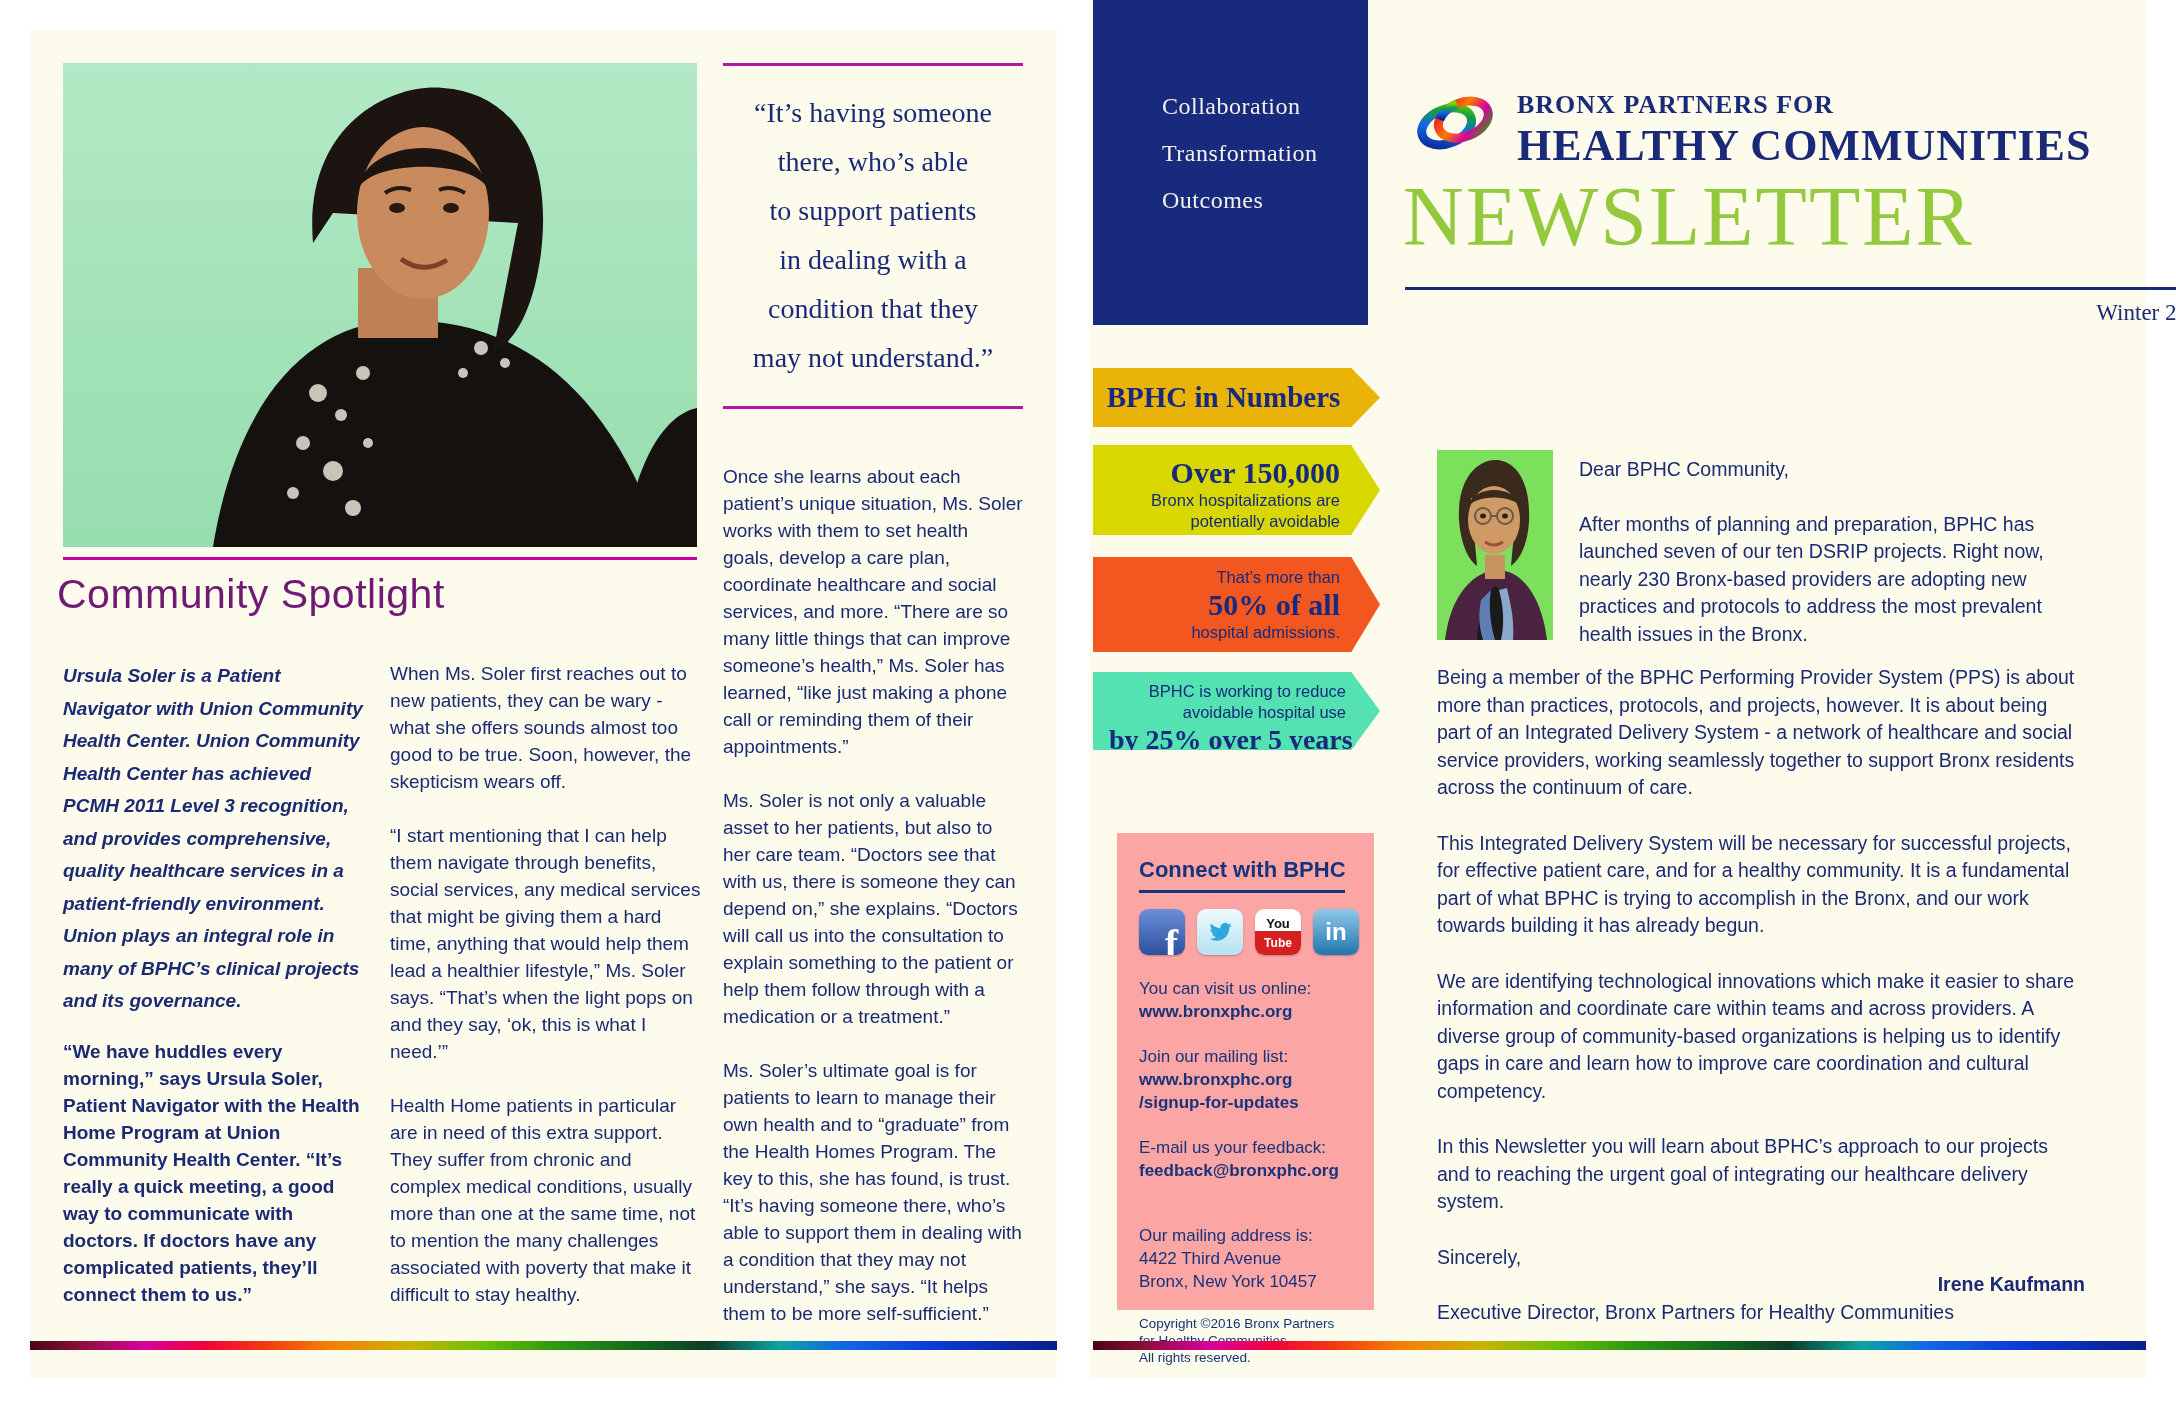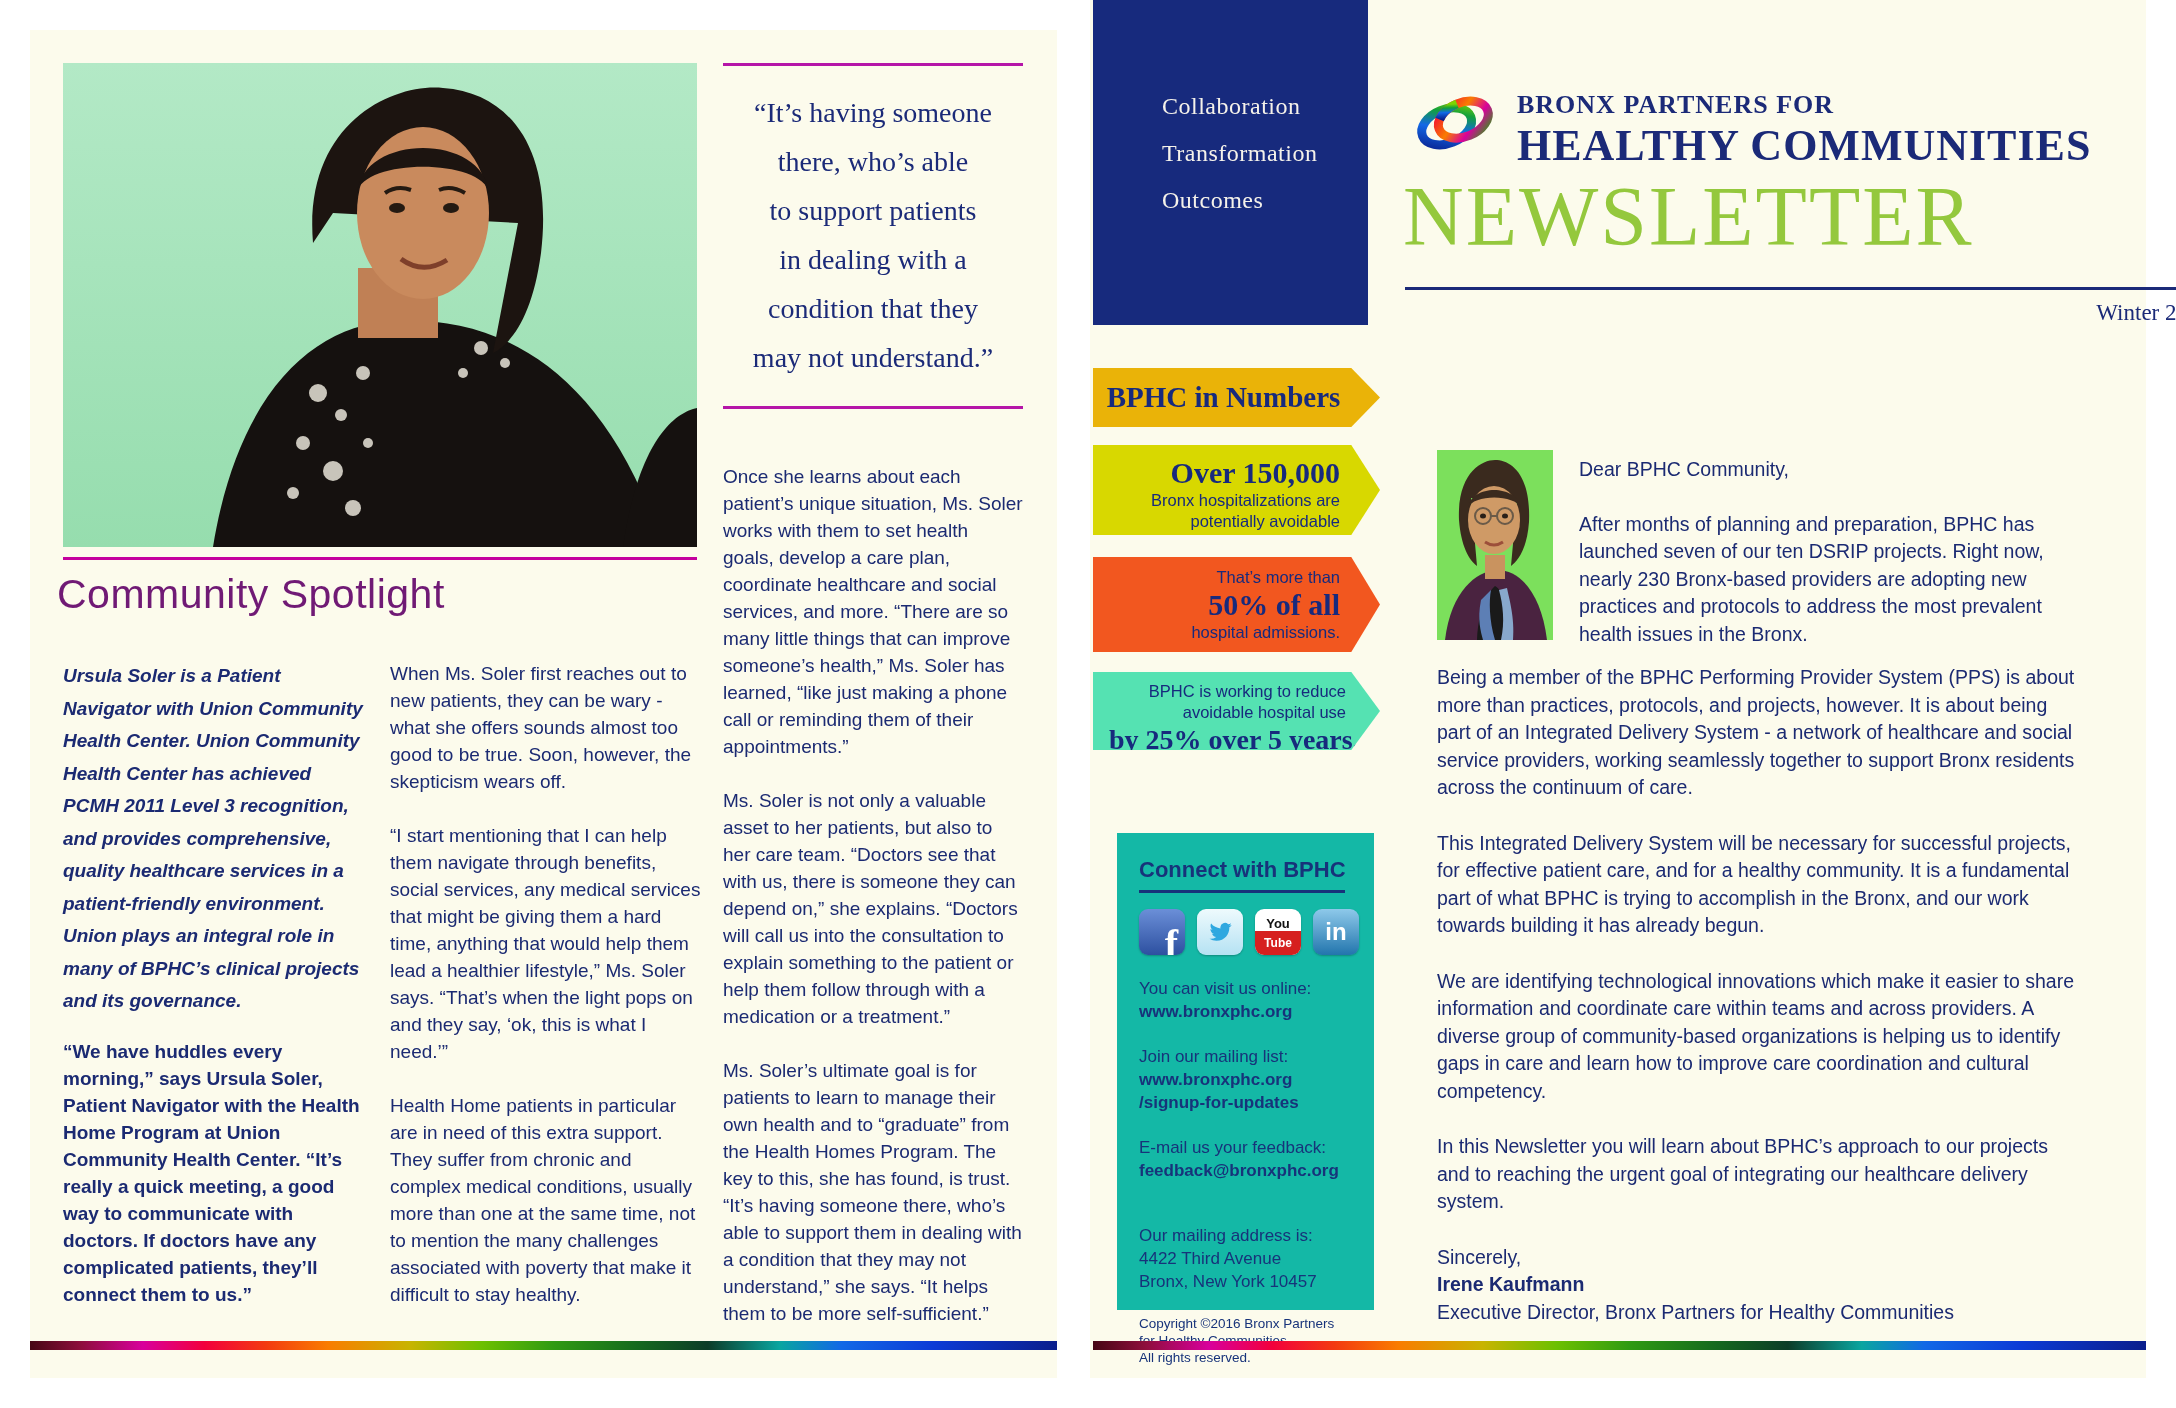--- a/index.html
+++ b/index.html
@@ -53,21 +53,21 @@
   #arrow-1{top:445px;height:90px;background:#d8d800;text-align:right;padding-top:11px;box-sizing:border-box;}
   #arrow-2{top:557px;height:95px;background:#f2571f;text-align:right;padding-top:10px;box-sizing:border-box;}
   #arrow-3{top:672px;height:78px;background:#55e2b2;padding-top:9px;box-sizing:border-box;}
   .stat-big{font-family:"Liberation Serif",serif;font-weight:bold;font-size:30px;color:#172a7d;
       padding-right:40px;line-height:34px;}
   .stat-small{font-size:16.5px;color:#172a7d;padding-right:40px;line-height:21px;}
   #arrow-3 .stat-small{padding-right:34px;text-align:right;}
   #arrow-3 .stat-big{padding-left:16px;padding-right:0;text-align:left;font-size:28px;}
 
   
-  #connect-box{left:27px;top:833px;width:257px;height:477px;background:#14b8a6;
+  #connect-box{left:27px;top:833px;width:257px;height:477px;background:#fca5a5;
       box-sizing:border-box;padding:24px 0 0 22px;color:#17337a;}
   #connect-title{font-size:22px;font-weight:bold;}
   #connect-rule{width:206px;height:3px;background:#17337a;margin:7px 0 16px 0;}
   #social-row{display:flex;gap:12px;margin-bottom:22px;}
   .sicon{width:46px;height:46px;border-radius:9px;position:relative;overflow:hidden;
       box-shadow:0 1px 2px rgba(0,0,0,.25);}
   #icon-fb{background:linear-gradient(#6b8fd8,#2d50a0);}
   #icon-fb .g{position:absolute;right:7px;bottom:-9px;color:#fff;font-family:"Liberation Serif",serif;
       font-weight:bold;font-size:40px;line-height:1;}
   #icon-tw{background:linear-gradient(#eefafd,#b5e2f3);}
@@ -83,21 +83,21 @@
   .connect-block .bold{font-weight:bold;}
   #copyright-block{font-size:13.5px;line-height:17px;}
 
   
   #letter-heading{left:347px;top:388px;font-size:31px;font-weight:bold;color:#1b2a78;}
   #letter-body{left:347px;top:450px;width:648px;font-size:19.5px;line-height:27.5px;color:#1b2a72;}
   #letter-top{display:flex;gap:26px;margin-bottom:16px;}
   #photo-irene{width:116px;height:190px;flex:0 0 116px;overflow:hidden;}
   #letter-top .salutation{margin:6px 0 27px 0;}
   #letter-body p{margin:0 0 28px 0;}
-  #signature-name{font-weight:bold;}
+  #signature-name{font-weight:bold;text-align:right;}
 </style>
 </head>
 <body>
 
 <div class="page" id="page-left">
 
   <div class="abs" id="photo-ursula">
     <svg width="634" height="484" viewBox="0 0 634 484">
       <defs>
         <linearGradient id="bgG" x1="0" y1="0" x2="0" y2="1">

